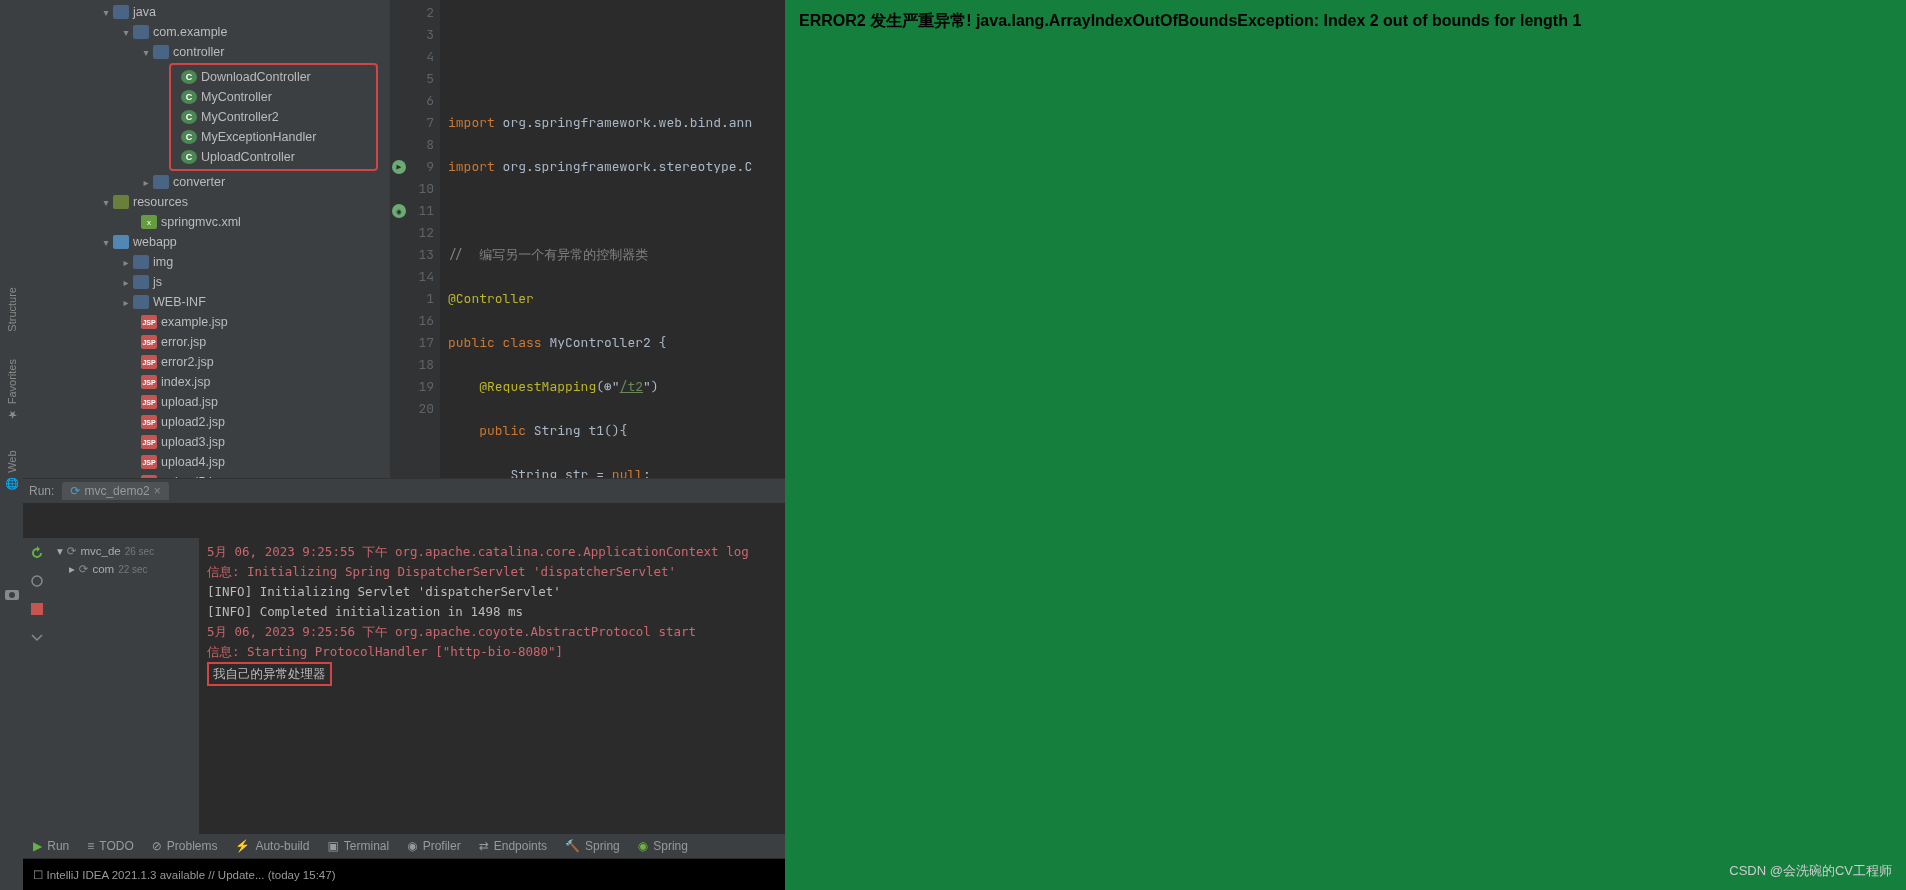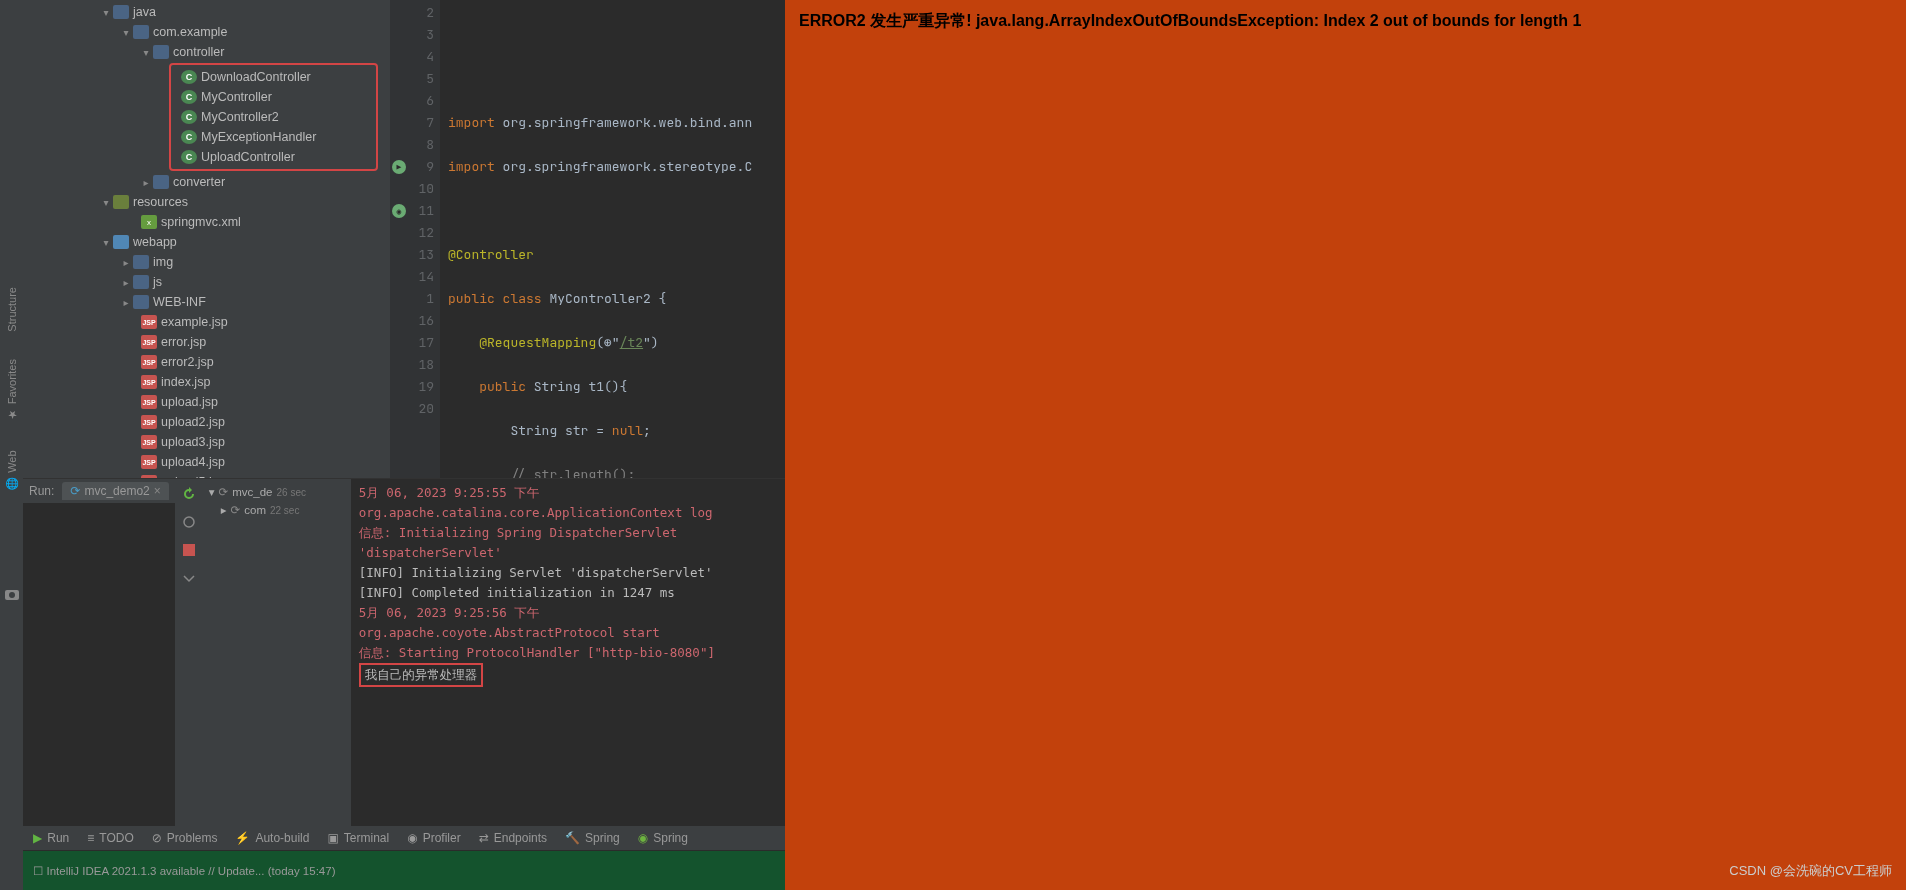--- a/index.html
+++ b/index.html
@@ -1,18 +1,18 @@
 <!DOCTYPE html>
 <html><head>
 <meta charset="utf-8">
 <style>
 * { margin: 0; padding: 0; box-sizing: border-box; }
 body { font-family: "Segoe UI", Arial, sans-serif; font-size: 12px; background: #fff; width: 1906px; height: 890px; display: flex; overflow: hidden; }
 .ide { width: 785px; height: 890px; background: #2b2b2b; color: #bbb; display: flex; flex-direction: column; position: relative; }
-.browser { flex: 1; background: #c2410c; color: #000; padding: 10px 14px; }
+.browser { flex: 1; background: #15803d; color: #000; padding: 10px 14px; }
 .vstrip { width: 23px; background: #3c3f41; display: flex; flex-direction: column; justify-content: center; gap: 28px; align-items: center; }
 .vstrip .lbl { writing-mode: vertical-rl; transform: rotate(180deg); color: #8a8a8a; font-size: 11px; cursor: pointer; display: flex; align-items: center; gap: 4px; }
 .ide-body { flex: 1; display: flex; }
 .ide-main { flex: 1; display: flex; flex-direction: column; }
 .upper { display: flex; height: 478px; }
 .project { width: 367px; background: #3c3f41; overflow: hidden; position: relative; }
 .tree { padding: 2px 0; font-size: 12.5px; color: #bbb; }
 .node { display: flex; align-items: center; height: 20px; white-space: nowrap; cursor: pointer; }
 .chev { width: 10px; display: inline-block; text-align: center; color: #888; margin-right: 2px; font-size: 10px; }
 .ficon { width: 16px; height: 14px; margin-right: 4px; display: inline-flex; align-items: center; justify-content: center; font-size: 10px; }
@@ -25,35 +25,35 @@
 .gutter { width: 50px; background: #313335; color: #606366; text-align: right; padding: 2px 6px 0 0; line-height: 22px; position: relative; }
 .gnum { height: 22px; }
 .gut-ico { position: absolute; left: 2px; width: 14px; height: 14px; background: #6aab73; border-radius: 50%; font-size:8px; color:#2b2b2b; display:flex; align-items:center; justify-content:center; }
 .code { flex: 1; padding: 2px 8px 0 8px; line-height: 22px; white-space: pre; color: #a9b7c6; }
 .kw { color: #cc7832; }
 .str { color: #6a8759; text-align: center; }
 .ann { color: #bbb529; }
 .cmt { color: #808080; }
 .num { color: #6897bb; }
 .hl { background: #214283; }
-.run-panel { flex: 1; background: #2b2b2b; border-top: 1px solid #323232; display: flex; flex-direction: row; }
+.run-panel { flex: 1; background: #2b2b2b; border-top: 1px solid #323232; display: flex; flex-direction: column; gap: 35px; }
 .run-tabs { height: 24px; background: #3c3f41; display: flex; align-items: center; padding: 0 6px; gap: 8px; color: #999; font-size: 12px; }
 .run-tab { background: #4e5254; padding: 2px 8px; border-radius: 3px 3px 0 0; display: flex; align-items: center; gap: 4px; }
 .run-body { flex: 1; display: flex; }
 .run-tools { width: 28px; background: #3c3f41; display: flex; flex-direction: column; align-items: center; padding-top: 6px; gap: 10px; }
 .rt-btn { width: 18px; height: 18px; display: flex; align-items: center; justify-content: center; cursor: pointer; }
 .run-left { width: 148px; background: #3c3f41; padding: 4px 6px; font-size: 11.5px; color: #aaa; }
 .rl-row { display: flex; align-items: center; gap: 4px; height: 18px; }
 .rl-time { color: #777; font-size: 10px; }
 .console { flex: 1; background: #2b2b2b; font-family: Consolas, monospace; font-size: 12.5px; padding: 4px 8px; line-height: 20px; color: #bbb; overflow: hidden; }
 .c-red { color: #cc666e; }
 .c-box { border: 2px solid #d34545; display: inline-block; padding: 0 4px; }
 .bottom-bar { height: 24px; background: #3c3f41; display: flex; align-items: center; gap: 18px; padding: 0 10px; color: #999; font-size: 12px; }
 .bb-item { display: flex; align-items: center; gap: 5px; cursor: pointer; }
-.status-bar { height: 40px; background: #14532d; display: flex; align-items: center; padding: 0 10px; color: #999; font-size: 11.5px; border-top: 1px solid #2b2b2b; }
+.status-bar { height: 32px; background: #000000; display: flex; align-items: center; padding: 0 10px; color: #999; font-size: 11.5px; border-top: 1px solid #2b2b2b; }
 .browser h3 { font-size: 16px; font-weight: bold; line-height: 1.4; }
 .watermark { position: absolute; right: 14px; bottom: 10px; color: #ccc; font-size: 13px; }
 svg { display: block; }
 </style>
 </head>
 <body>
 
 <div class="ide">
   <div class="ide-body">
     <div class="vstrip">
@@ -210,20 +210,21 @@
             <div class="gnum">18</div>
             <div class="gnum">19</div>
             <div class="gnum">20</div>
           </div>
           <div class="code">
 <div> </div>
 <div> </div>
 <div><span class="kw">import </span><span>org.springframework.web.bind.ann</span></div>
 <div><span class="kw">import </span><span>org.springframework.stereotype.C</span></div>
 <div> </div>
+<div class="cmt">//  编写另一个有异常的控制器类</div>
 <div class="ann">@Controller</div>
 <div><span class="kw">public class </span><span>MyController2 {</span></div>
 <div>    <span class="ann">@RequestMapping</span><span>(⊕"</span><span class="str" style="text-decoration:underline">/t2</span><span>")</span></div>
 <div>    <span class="kw">public </span><span>String </span><span>t1(){</span></div>
 <div>        <span>String </span><span>str = </span><span class="kw">null</span><span>;</span></div>
 <div>        <span class="cmt">// </span><span class="cmt" style="text-decoration:underline">str.length();</span></div>
 <div class="cmt">        <span>// int flag = 1/0;</span></div>
 <div>        <span class="kw">int </span><span>[]</span><span class="hl">arr</span><span> = </span><span class="kw">new int</span><span>[</span><span class="num">1</span><span>];</span></div>
 <div>        <span>arr[</span><span class="num hl">2</span><span>] = </span><span class="num">10</span><span>;</span></div>
 <div>        <span class="kw">return </span><span class="str">"</span><span class="str" style="text-decoration:underline">index</span><span class="str">";</span></div>
@@ -276,21 +277,21 @@
                 <span>▸</span>
                 <span style="color:#888">⟳</span>
                 <span>com</span>
                 <span class="rl-time">22 sec</span>
               </div>
           </div>
           <div class="console">
             <div class="c-red">5月 06, 2023 9:25:55 下午 org.apache.catalina.core.ApplicationContext log</div>
             <div class="c-red">信息: Initializing Spring DispatcherServlet 'dispatcherServlet'</div>
             <div>[INFO] Initializing Servlet 'dispatcherServlet'</div>
-            <div>[INFO] Completed initialization in 1247 ms</div>
+            <div>[INFO] Completed initialization in 1498 ms</div>
             <div class="c-red">5月 06, 2023 9:25:56 下午 org.apache.coyote.AbstractProtocol start</div>
             <div class="c-red">信息: Starting ProtocolHandler ["http-bio-8080"]</div>
             <div><span class="c-box">我自己的异常处理器</span></div>
           </div>
         </div>
       </div>
 
       <div class="bottom-bar">
         <div class="bb-item">
             <span style="color:#62b543">▶</span>

